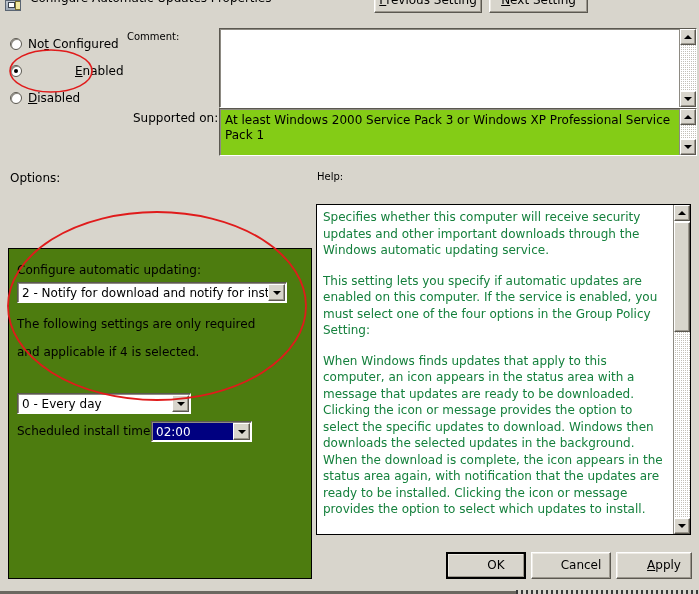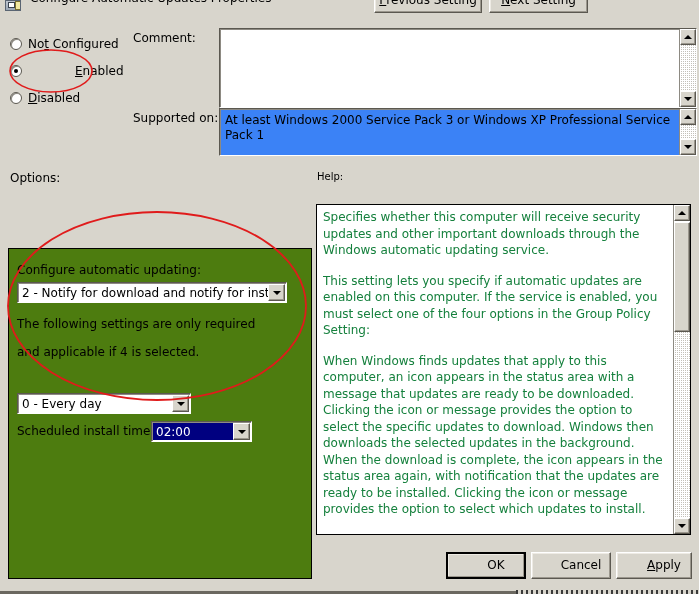--- a/index.html
+++ b/index.html
@@ -68,31 +68,31 @@
     box-shadow: inset 1px 1px 0 #8d8a82, inset -1px -1px 0 #ffffff;
     margin-right: 6px; position: relative; flex: none;
   }
   .radio-dot.on::after {
     content: ""; position: absolute; left: 3px; top: 3px;
     width: 4px; height: 4px; border-radius: 50%; background: #000;
   }
   .radio-label { font-size: 12px; }
 
   
-  #lbl-comment  { position: absolute; left: 133px; top: 31px; font-size: 12px; }
+  #lbl-comment  { position: absolute; left: 127px; top: 31px; font-size: 10px; }
   #lbl-supported{ position: absolute; left: 133px; top: 111px; font-size: 12px; }
 
   .sunken {
     position: absolute;
     border: 1px solid #5b5850;
     border-right-color: #ffffff; border-bottom-color: #ffffff;
     box-shadow: inset 1px 1px 0 #8d8a82;
   }
   #comment-box  { left: 219px; top: 28px; width: 478px; height: 80px; background:#fff; }
-  #supported-box{ left: 219px; top: 108px; width: 478px; height: 48px; background:#3b82f6; }
+  #supported-box{ left: 219px; top: 108px; width: 478px; height: 48px; background:#84cc16; }
   #supported-text {
     position: absolute; left: 5px; top: 4px; right: 22px;
     font-size: 12px; color:#000; line-height: 15px;
   }
 
   
   .vsb {
     position: absolute; top: 0px; right: 0px; width: 17px; height: 100%;
     background: #d8d5cc;
     background-image:

